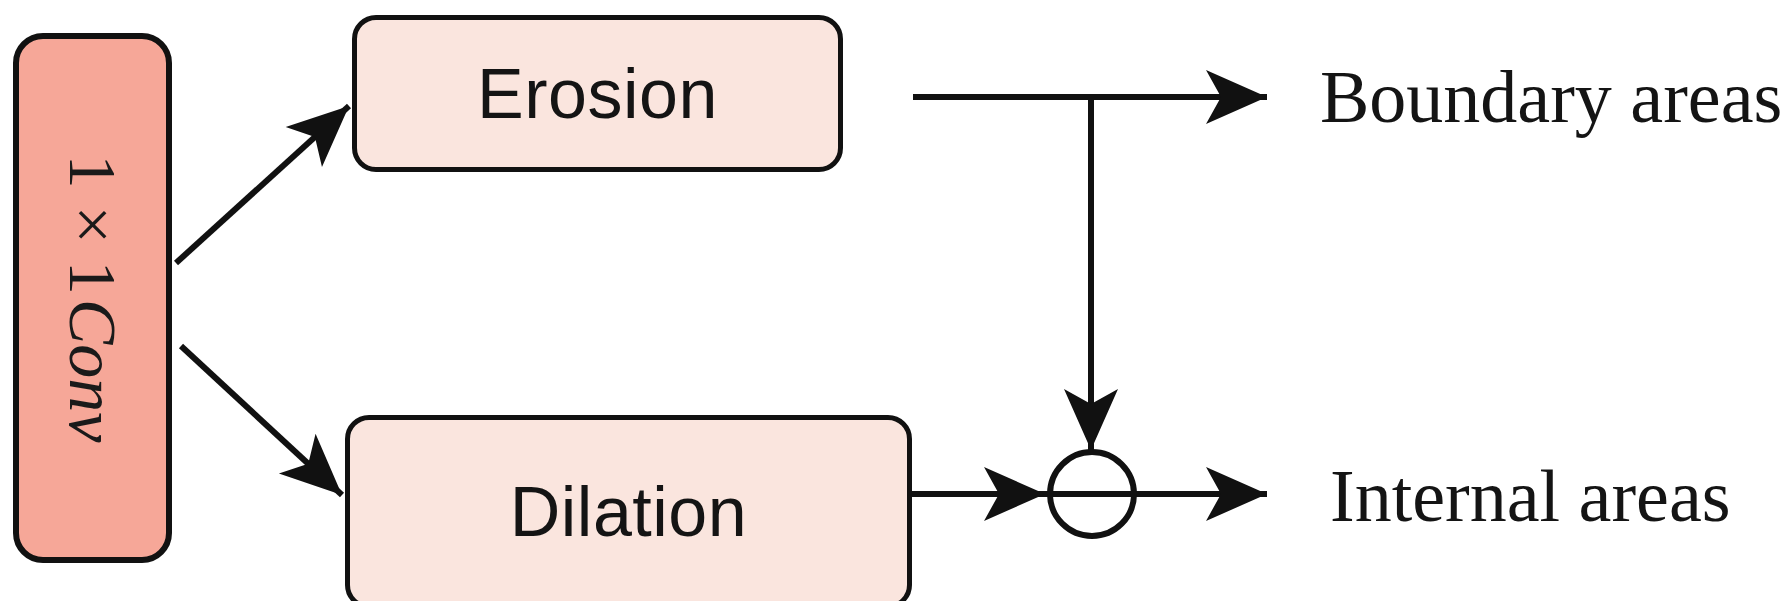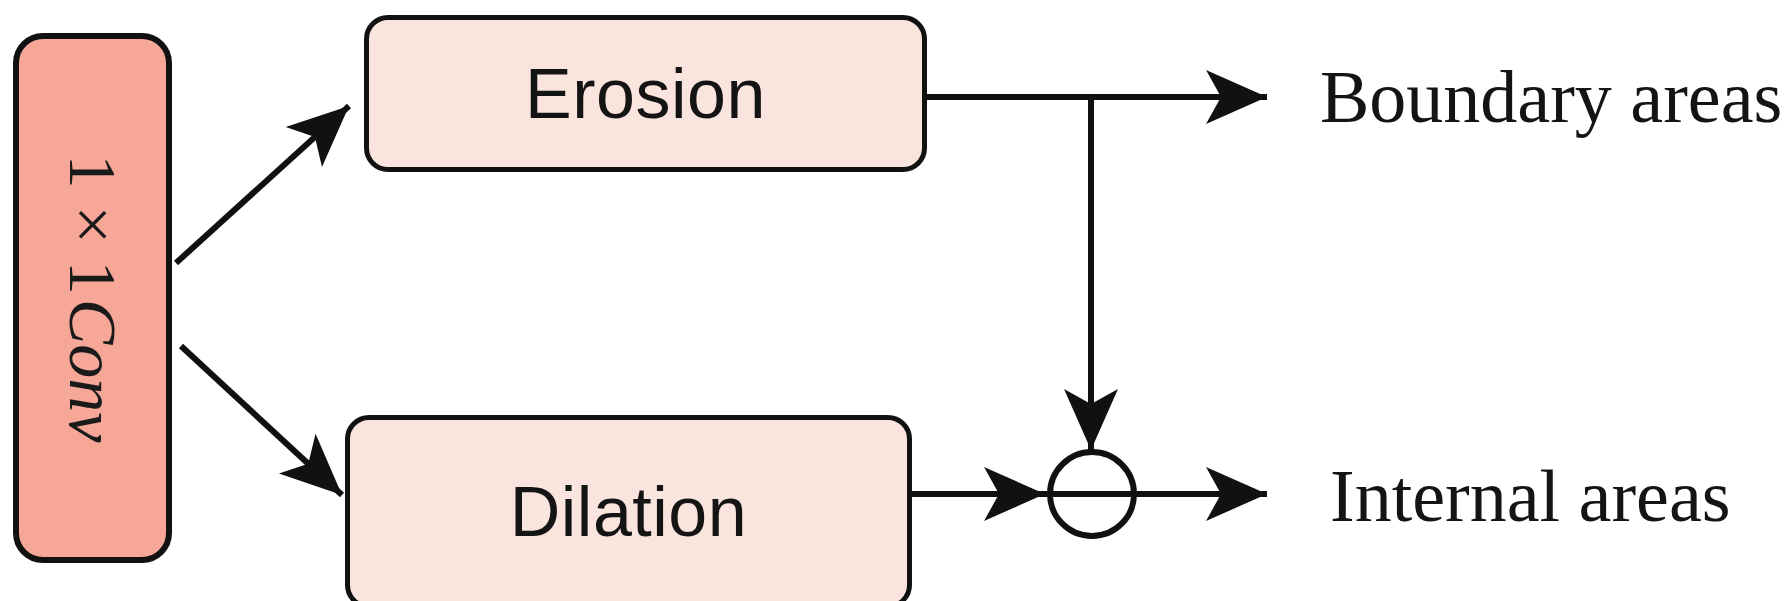--- a/index.html
+++ b/index.html
@@ -45,21 +45,21 @@
     margin-left: 0.06em;
   }
   .box.op {
     background: #FAE5DE;
     border: 5px solid #111111;
     border-radius: 24px;
     font-family: "Liberation Sans", sans-serif;
     font-size: 70px;
     letter-spacing: 0.5px;
   }
-  .box.erosion { left: 364px; top: 15px;  width: 563px; height: 157px; }
+  .box.erosion { left: 352px; top: 15px;  width: 491px; height: 157px; }
   .box.dilation { left: 345px; top: 415px; width: 567px; height: 194px; }
   .outlabel {
     position: absolute;
     font-family: "Liberation Serif", serif;
     font-size: 74px;
     color: #141414;
     white-space: nowrap;
     line-height: 90px;
     height: 90px;
   }

